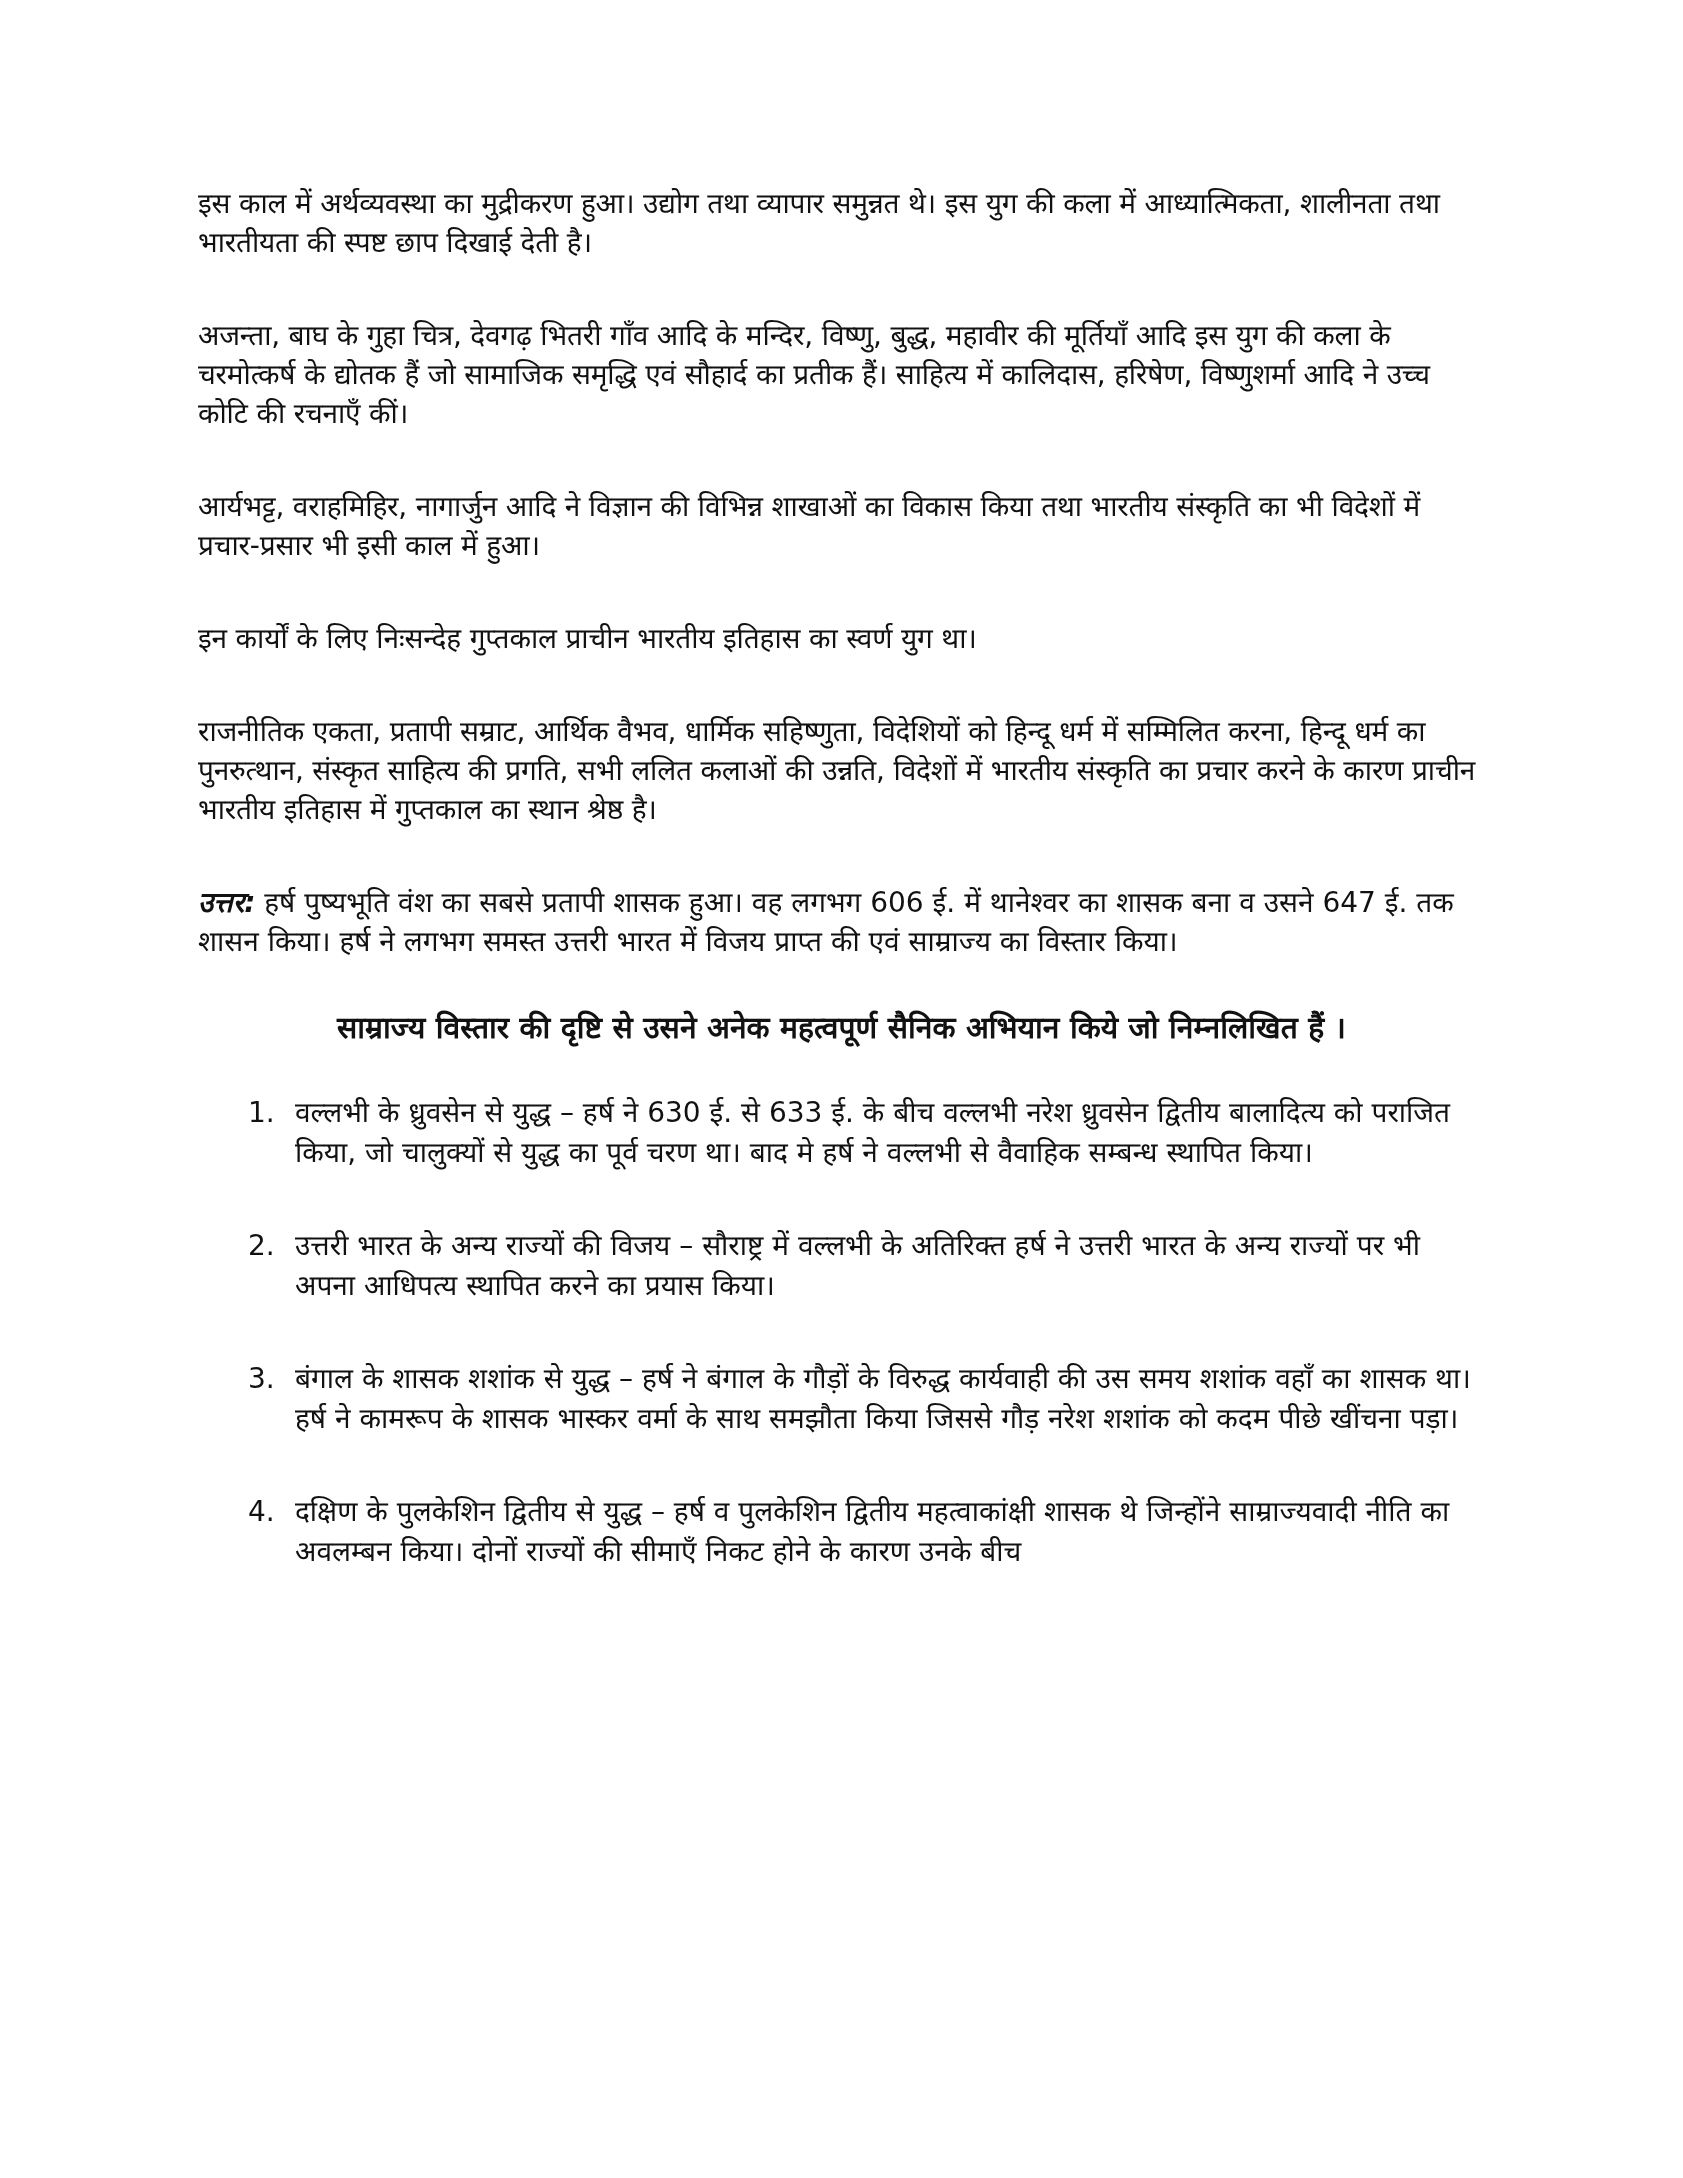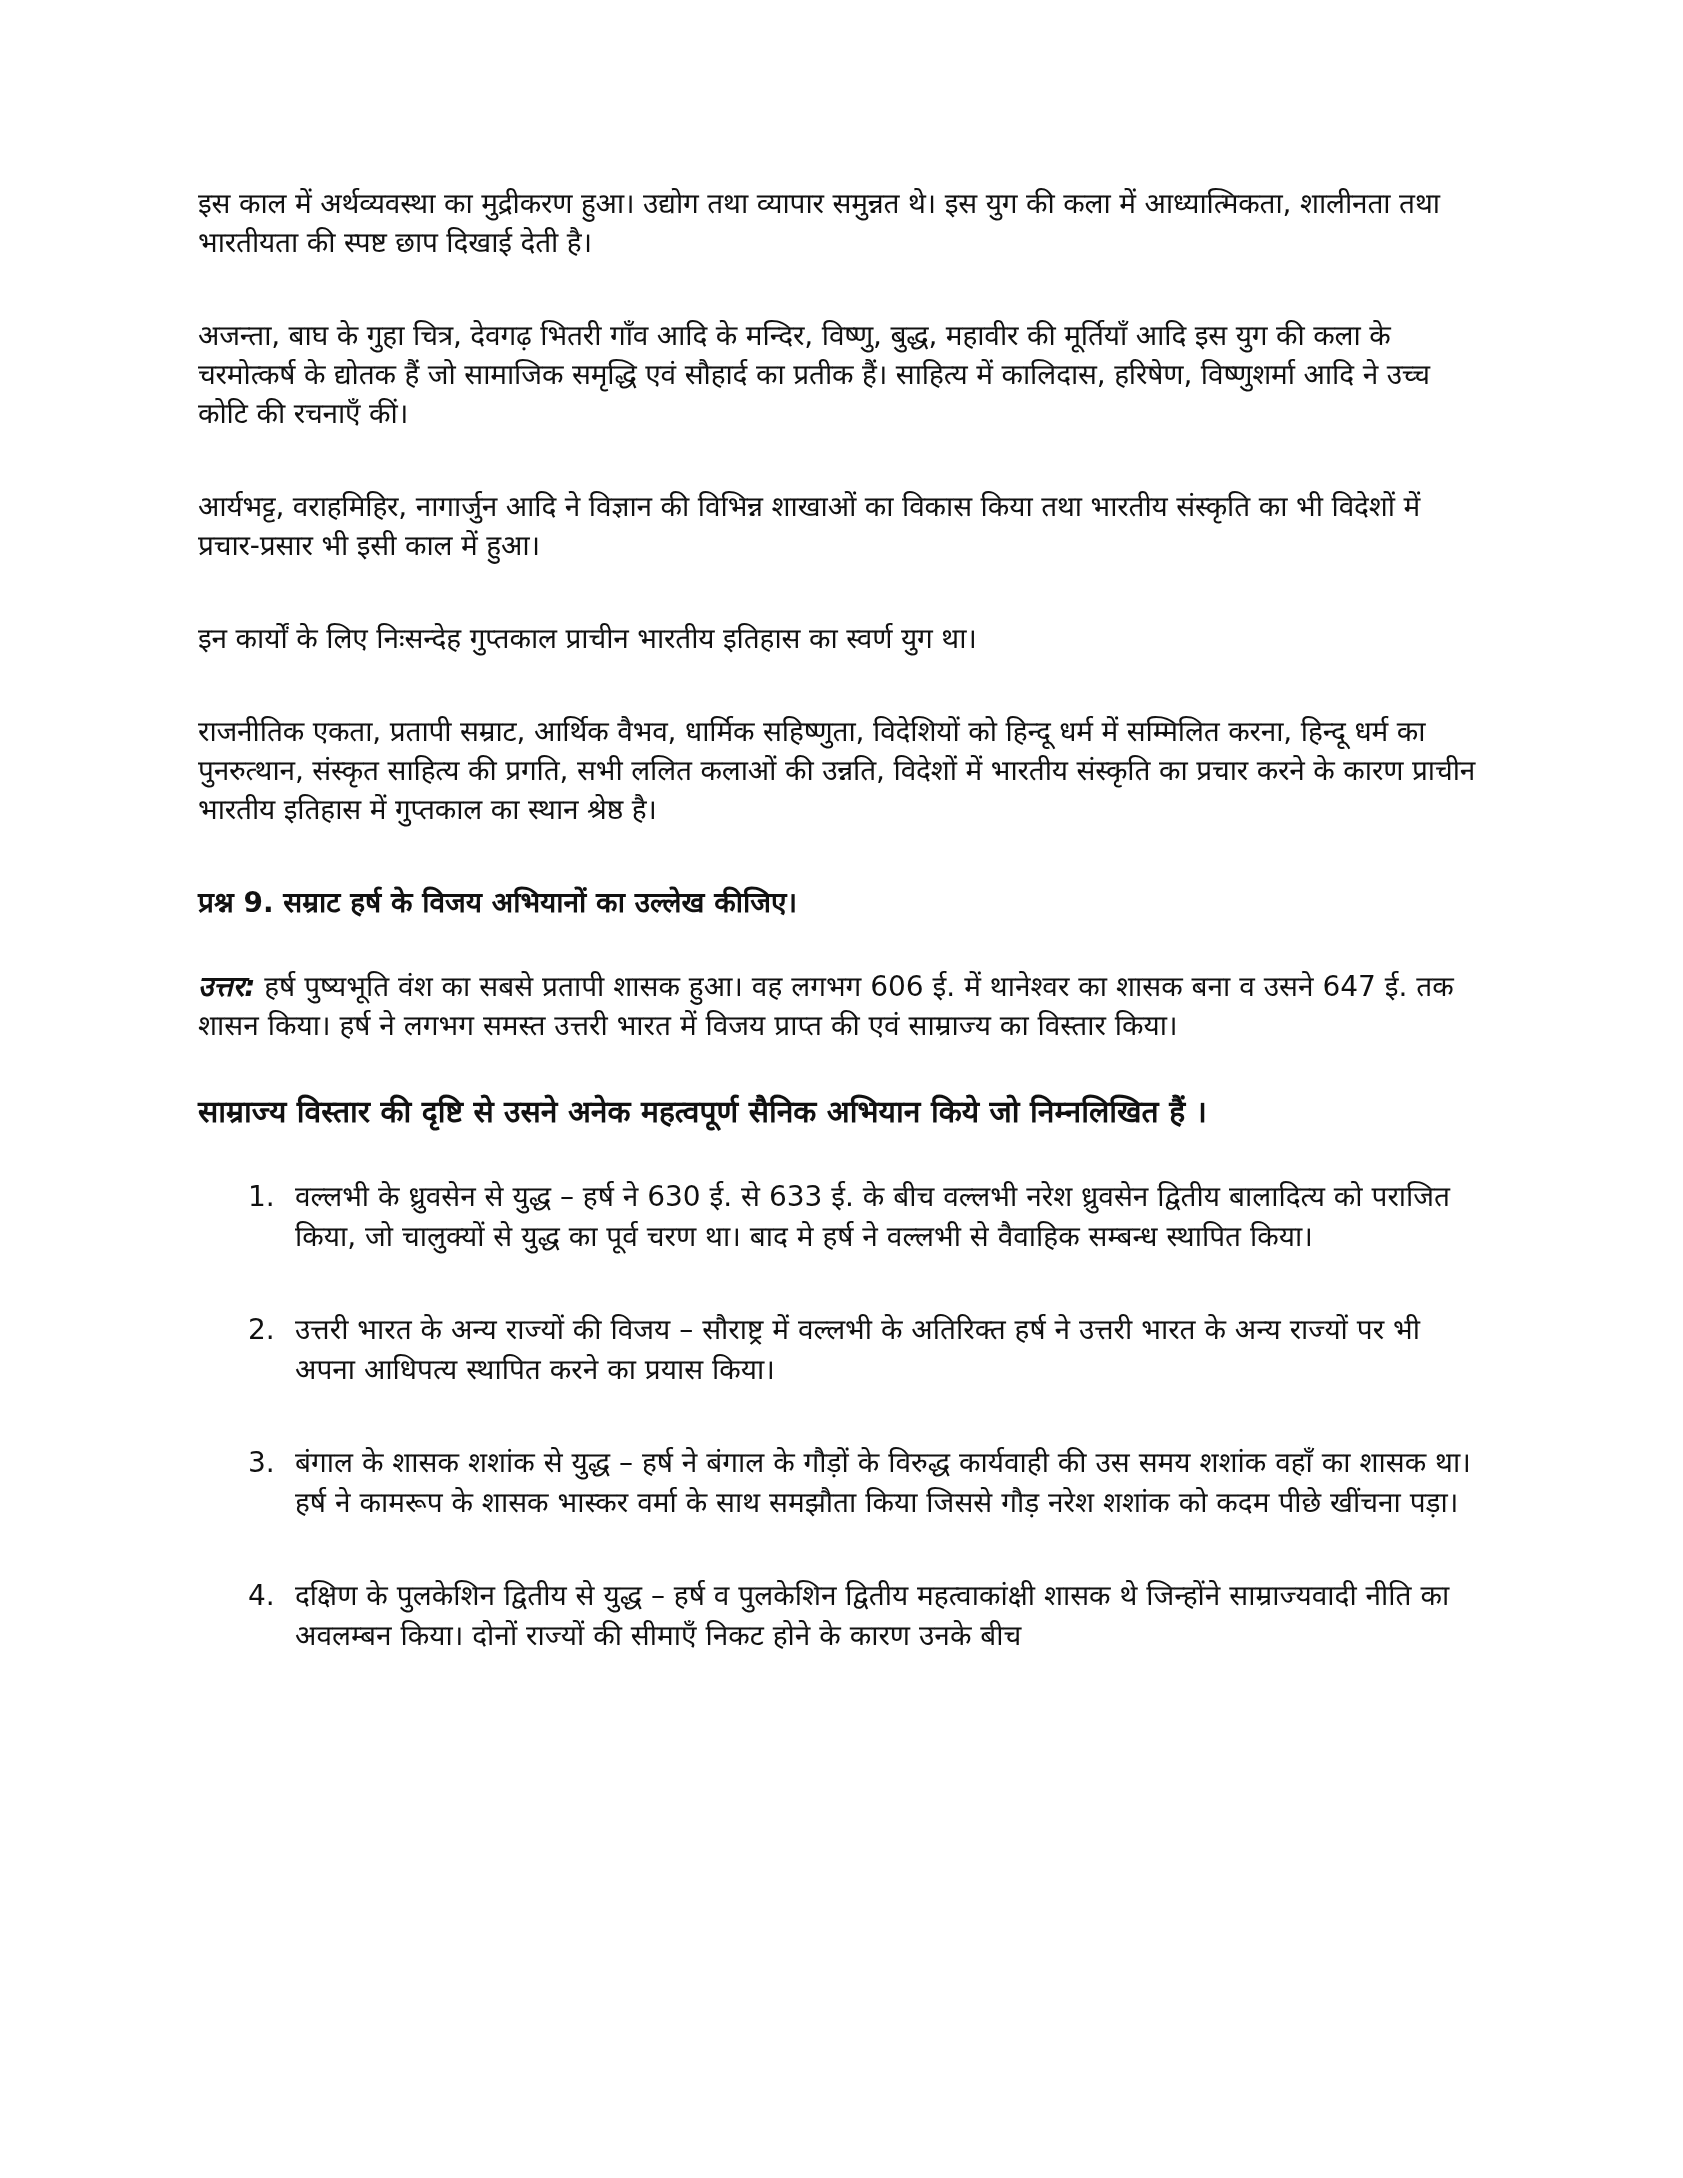--- a/index.html
+++ b/index.html
@@ -40,20 +40,21 @@
     }
     .answer .label {
       font-weight: bold;
       font-style: italic;
     }
     .section-heading {
       font-size: 30px;
       line-height: 42px;
       font-weight: bold;
       margin: 0 0 44px 0;
+      text-align: center;
     }
     .list {
       list-style: none;
       margin: 0;
       padding: 0;
     }
     .list-item {
       position: relative;
       padding-left: 97px;
       font-size: 28px;
@@ -70,21 +71,20 @@
 <body>
 
 <div class="page">
 
   <p class="para">इस काल में अर्थव्यवस्था का मुद्रीकरण हुआ। उद्योग तथा व्यापार समुन्नत थे। इस युग की कला में आध्यात्मिकता, शालीनता तथा भारतीयता की स्पष्ट छाप दिखाई देती है।</p>
   <p class="para">अजन्ता, बाघ के गुहा चित्र, देवगढ़ भितरी गाँव आदि के मन्दिर, विष्णु, बुद्ध, महावीर की मूर्तियाँ आदि इस युग की कला के चरमोत्कर्ष के द्योतक हैं जो सामाजिक समृद्धि एवं सौहार्द का प्रतीक हैं। साहित्य में कालिदास, हरिषेण, विष्णुशर्मा आदि ने उच्च कोटि की रचनाएँ कीं।</p>
   <p class="para">आर्यभट्ट, वराहमिहिर, नागार्जुन आदि ने विज्ञान की विभिन्न शाखाओं का विकास किया तथा भारतीय संस्कृति का भी विदेशों में प्रचार-प्रसार भी इसी काल में हुआ।</p>
   <p class="para">इन कार्यों के लिए निःसन्देह गुप्तकाल प्राचीन भारतीय इतिहास का स्वर्ण युग था।</p>
   <p class="para">राजनीतिक एकता, प्रतापी सम्राट, आर्थिक वैभव, धार्मिक सहिष्णुता, विदेशियों को हिन्दू धर्म में सम्मिलित करना, हिन्दू धर्म का पुनरुत्थान, संस्कृत साहित्य की प्रगति, सभी ललित कलाओं की उन्नति, विदेशों में भारतीय संस्कृति का प्रचार करने के कारण प्राचीन भारतीय इतिहास में गुप्तकाल का स्थान श्रेष्ठ है।</p>
 
-  <p class="question">प्रश्न 9. सम्राट हर्ष के विजय अभियानों का उल्लेख कीजिए।</p>
 
   <p class="answer">
     <span class="label">उत्तर:</span><span> हर्ष पुष्यभूति वंश का सबसे प्रतापी शासक हुआ। वह लगभग 606 ई. में थानेश्वर का शासक बना व उसने 647 ई. तक शासन किया। हर्ष ने लगभग समस्त उत्तरी भारत में विजय प्राप्त की एवं साम्राज्य का विस्तार किया।</span>
   </p>
 
   <p class="section-heading">साम्राज्य विस्तार की दृष्टि से उसने अनेक महत्वपूर्ण सैनिक अभियान किये जो निम्नलिखित हैं ।</p>
 
   <ol class="list">
     <li class="list-item">
       <span class="num">1.</span>

